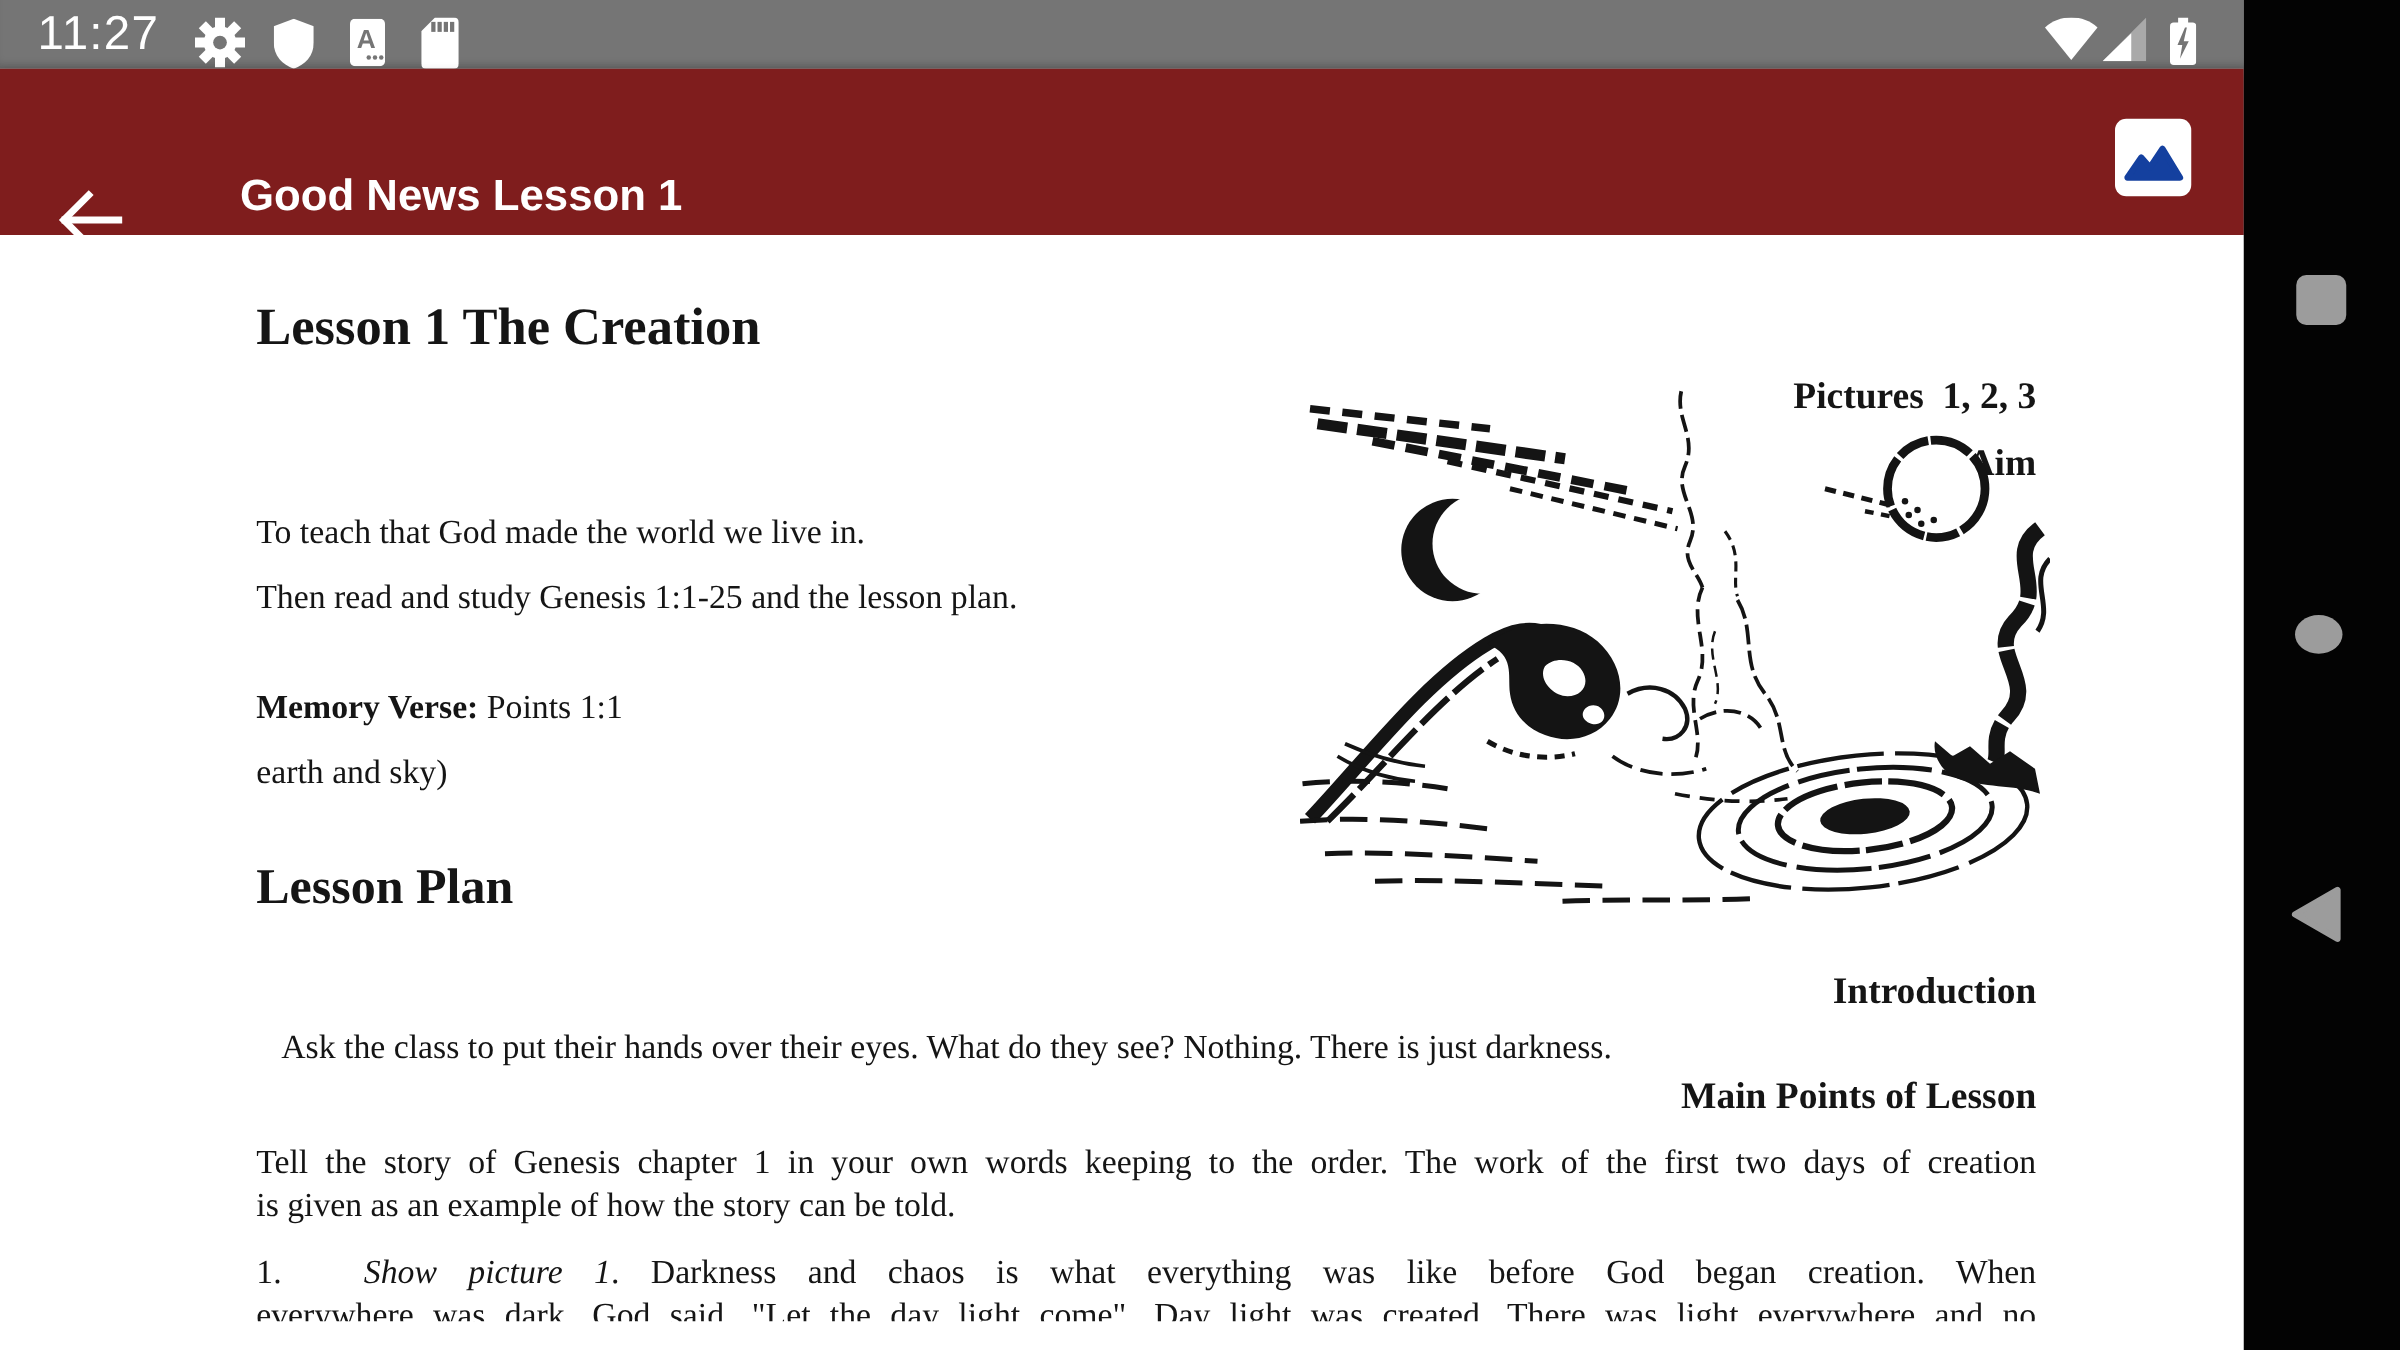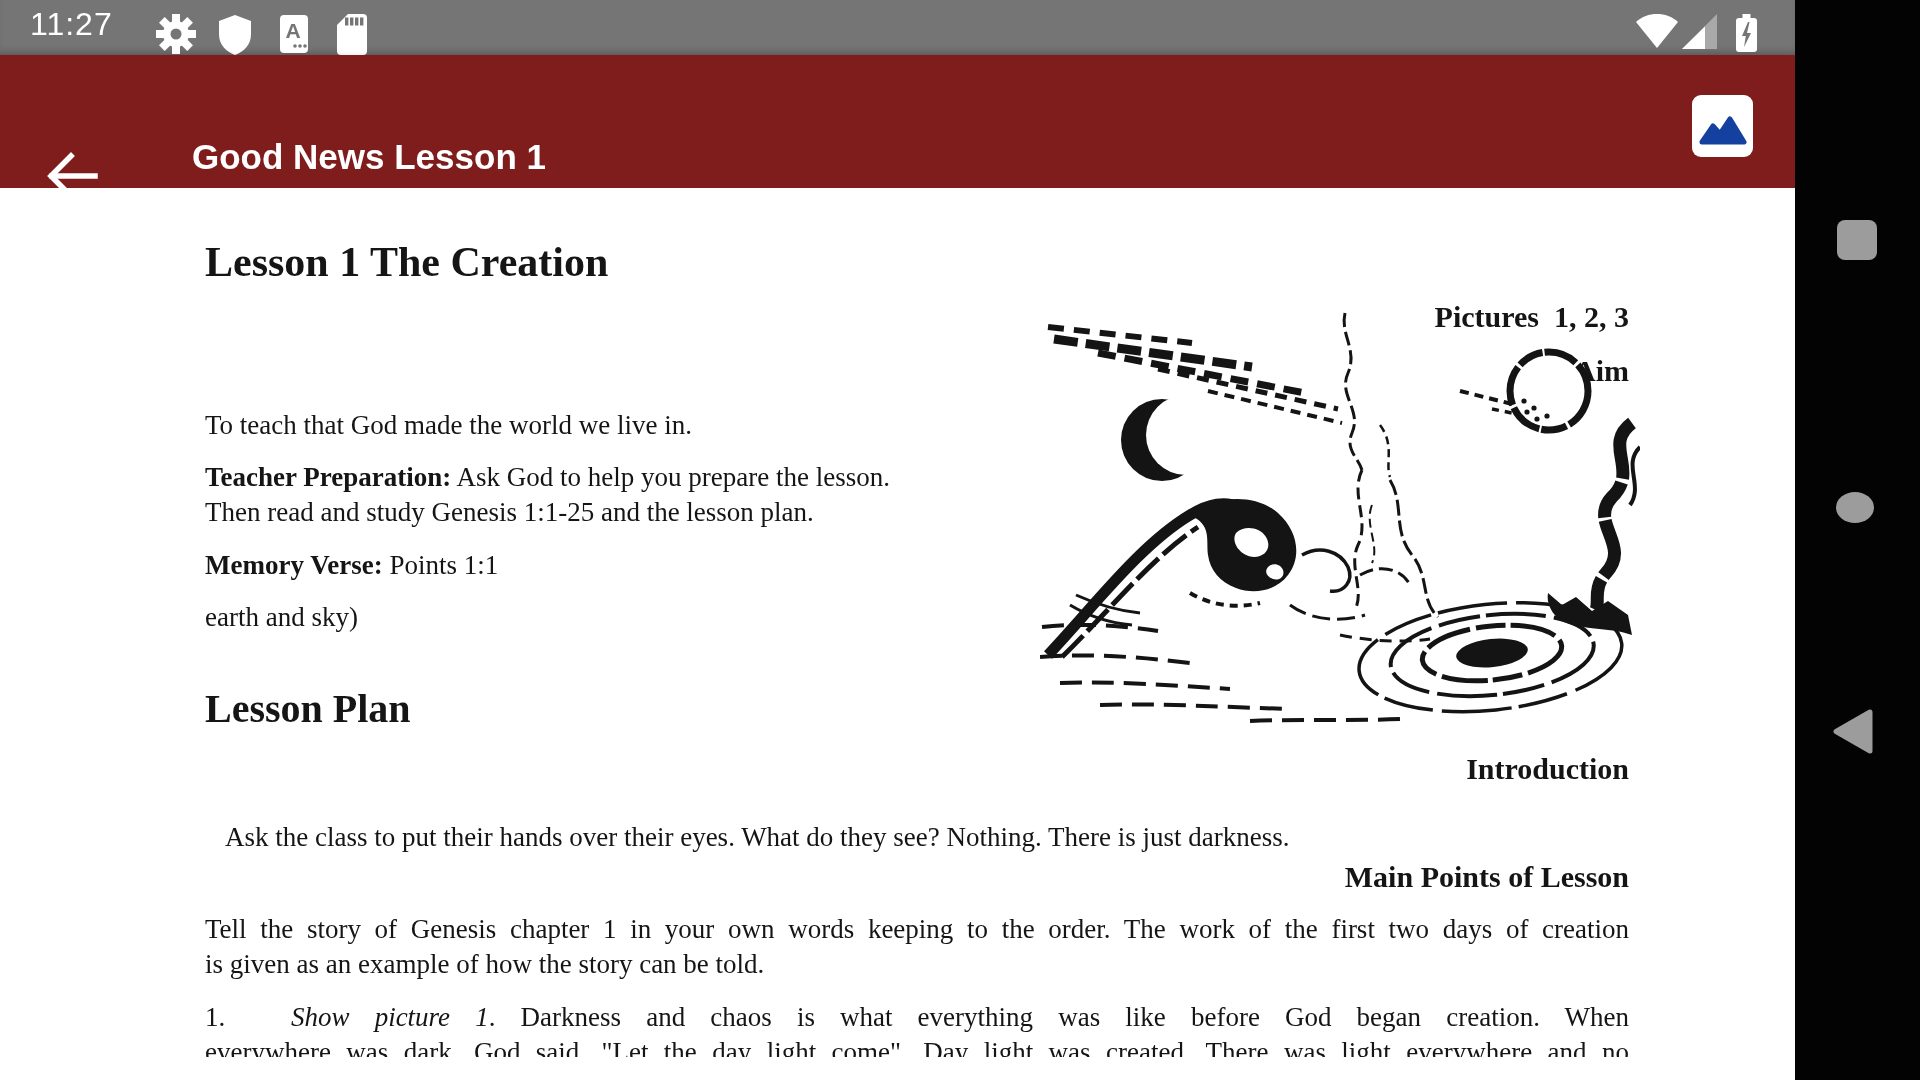--- a/index.html
+++ b/index.html
@@ -2,21 +2,21 @@
 <html><head>
 <meta charset="utf-8">
 <style>
   html,body{margin:0;padding:0;background:#000;}
   .screen{position:relative;width:1920px;height:1080px;overflow:hidden;background:#fff;
           font-family:"Liberation Sans",sans-serif;}
 
   
   .status-bar{position:absolute;left:0;top:0;width:1795px;height:55px;background:#757575;
               box-shadow:inset 0 -7px 8px -5px rgba(0,0,0,.22);}
-  .sb-time{position:absolute;left:30px;top:6px;font-size:32px;color:#fff;letter-spacing:1px;}
+  .sb-time{position:absolute;left:30px;top:6px;font-size:38px;color:#fff;letter-spacing:1px;}
   .sb-icon{position:absolute;top:16px;}
   .sb-right{top:14px;}
 
   
   .app-bar{position:absolute;left:0;top:55px;width:1795px;height:133px;background:#7f1d1d;
            box-shadow:0 4px 8px rgba(0,0,0,.35);}
   .ab-back{position:absolute;left:44px;top:93px;width:56px;height:56px;cursor:pointer;}
   .ab-title{position:absolute;left:192px;top:82px;font-size:35px;font-weight:700;color:#fff;}
   .ab-imgbtn{position:absolute;left:1692px;top:40px;width:61px;height:62px;background:#fff;
              border-radius:9px;cursor:pointer;}
@@ -29,21 +29,21 @@
   .h1{font-size:42px;font-weight:700;line-height:48px;}
   .h2{font-size:40px;font-weight:700;line-height:46px;}
   .h3{font-size:30px;font-weight:700;line-height:34px;text-align:right;}
   .body-line{font-size:27px;line-height:35px;}
   .just{text-align:justify;text-align-last:justify;height:35px;overflow:hidden;}
   .b{font-weight:700;}
   .i{font-style:italic;}
   .num-gap{display:inline-block;width:86px;}
   .t-h1{top:50px;} .t-pic{top:112px;} .t-aim{top:166px;} .t-teach{top:220px;}
   .t-tp{top:272px;} .t-mv{top:360px;} .t-mvb{top:412px;} .t-h2{top:498px;}
-  .t-intro{top:564px;} .t-ask{top:632px;margin-left:20px;} .t-main{top:672px;} .t-tell{top:724px;} .t-p1{top:812px;}
+  .t-intro{top:588px;} .t-ask{top:632px;margin-left:20px;} .t-main{top:672px;} .t-tell{top:724px;} .t-p1{top:812px;}
   .illustration{position:absolute;left:1040px;top:117px;width:600px;height:425px;}
 
   
   .nav-bar{position:absolute;left:1795px;top:0;width:125px;height:1080px;background:#030303;}
   .nav-square{position:absolute;left:42px;top:220px;width:40px;height:40px;border-radius:8px;
               background:#9c9c9c;cursor:pointer;}
   .nav-circle{position:absolute;left:41px;top:492px;width:38px;height:31px;border-radius:50%;
               background:#9c9c9c;cursor:pointer;}
   .nav-back{position:absolute;left:38px;top:709px;width:40px;height:45px;cursor:pointer;}
 </style>
@@ -128,21 +128,20 @@
 
       <div class="blk h1 t-h1">Lesson 1 The Creation</div>
 
       <div class="blk h3 t-pic">Pictures&nbsp; 1, 2, 3</div>
 
       <div class="blk h3 t-aim">Aim</div>
 
       <div class="blk body-line t-teach">To teach that God made the world we live in.</div>
 
       <div class="blk t-tp">
-        <div class="body-line"><span class="b">Teacher Preparation:</span><span> Ask God to help you prepare the lesson.</span></div>
         <div class="body-line">Then read and study Genesis 1:1-25 and the lesson plan.</div>
       </div>
 
       <div class="blk body-line t-mv">
         <span class="b">Memory Verse:</span><span> Points 1:1</span>
       </div>
 
       <div class="blk t-mvb">
         <div class="body-line">earth and sky)</div>
       </div>

